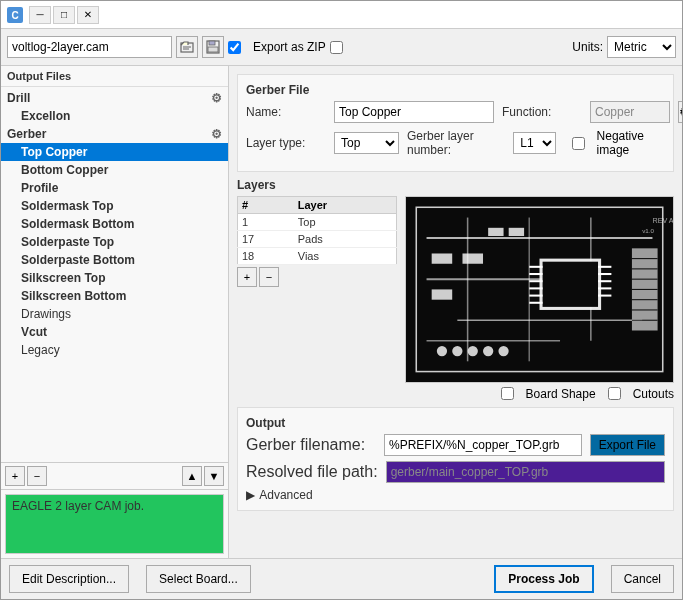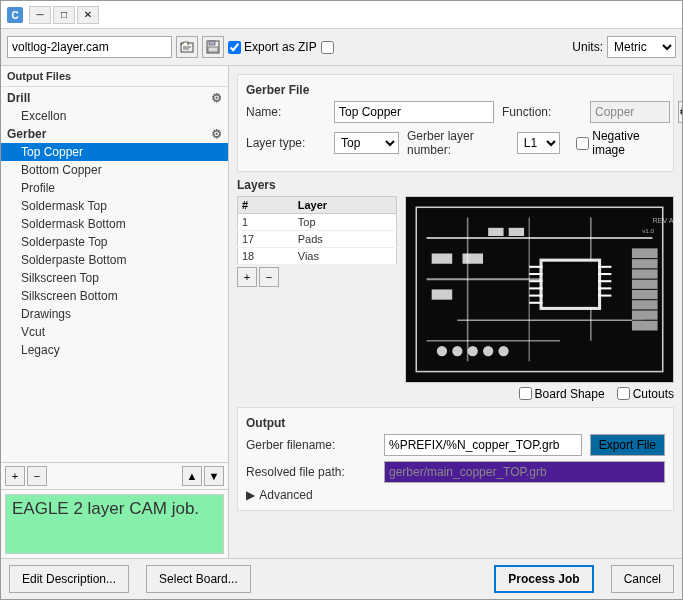--- a/index.html
+++ b/index.html
@@ -91,21 +91,21 @@
       display: flex;
       align-items: center;
       justify-content: center;
       cursor: pointer;
       font-size: 11px;
     }
 
     .check-label {
       display: flex;
       align-items: center;
-      gap: 3px;
+      gap: 12px;
       font-size: 12px;
       cursor: pointer;
     }
 
     .check-label input { cursor: pointer; }
 
     .units-label {
       margin-left: auto;
       display: flex;
       align-items: center;
@@ -172,20 +172,21 @@
       cursor: pointer;
       color: #333;
     }
 
     .tree-item.selected {
       background: #0078d7;
       color: white;
     }
 
     .tree-item.sub-item {
+      font-weight: bold;
     }
 
     .left-panel-bottom {
       display: flex;
       flex-direction: column;
       border-top: 1px solid #ccc;
     }
 
     .left-panel-toolbar {
       display: flex;
@@ -202,24 +203,24 @@
       border: 1px solid #aaa;
       display: flex;
       align-items: center;
       justify-content: center;
       cursor: pointer;
       font-size: 11px;
     }
 
     .description-box {
       padding: 4px 6px;
-      font-size: 17px;
+      font-size: 12px;
       color: #333;
       min-height: 60px;
-      background: #86efac;
+      background: #22c55e;
       border: 1px solid #ccc;
       margin: 4px;
     }
 
     .right-panel {
       flex: 1;
       display: flex;
       flex-direction: column;
       padding: 8px;
       gap: 6px;
@@ -353,21 +354,21 @@
     }
 
     .output-field-row {
       display: flex;
       align-items: center;
       gap: 8px;
       margin-bottom: 5px;
     }
 
     .output-label {
-      font-size: 12px;
+      font-size: 16px;
       color: #333;
       min-width: 130px;
     }
 
     .output-input {
       flex: 1;
       height: 22px;
       border: 1px solid #aaa;
       background: white;
       padding: 2px 4px;

